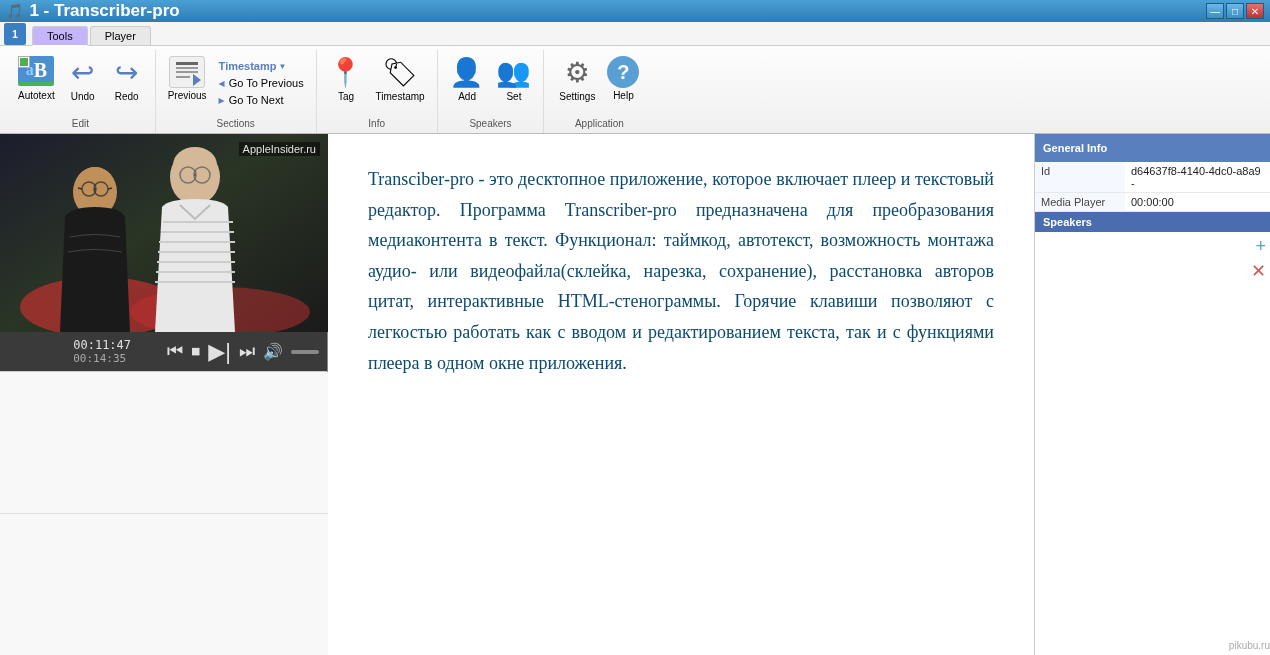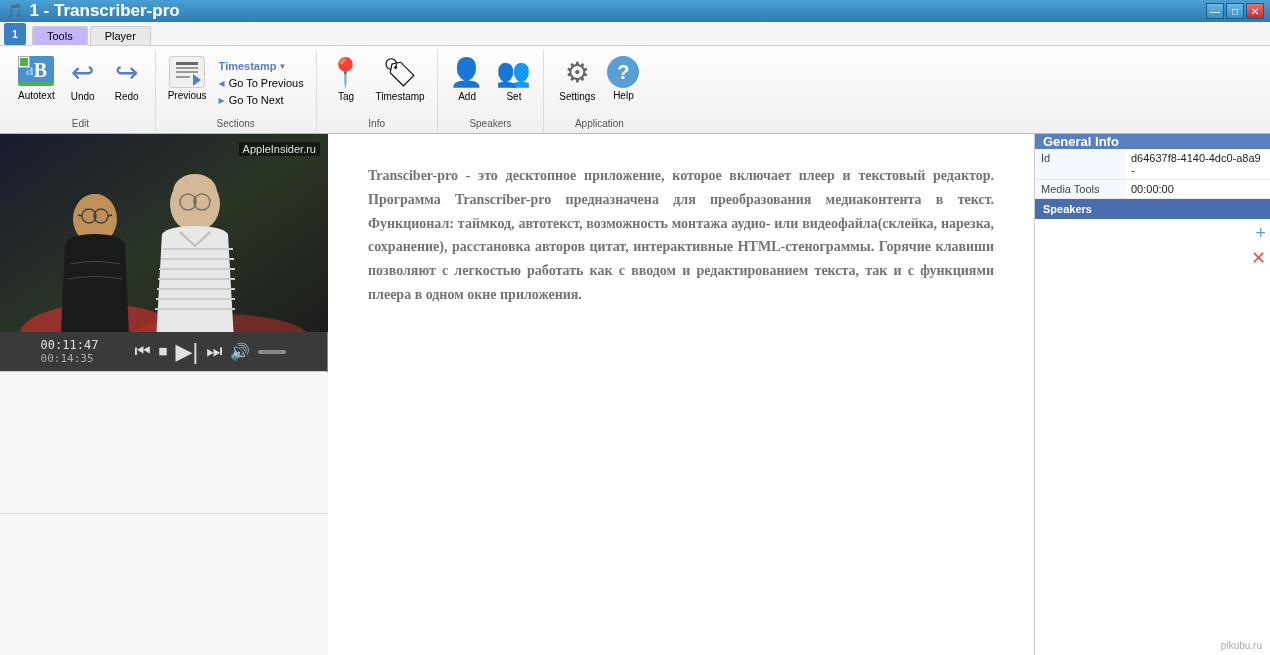--- a/index.html
+++ b/index.html
@@ -143,21 +143,21 @@
       height: 225px;
       background: #1a1a1a;
       position: relative;
       overflow: hidden;
     }
     .video-placeholder {
       width: 100%;
       height: 100%;
       background: linear-gradient(135deg, #1a1a2e 0%, #2a3a2a 50%, #1a1a1a 100%);
       display: flex;
-      align-items: flex-start;
+      align-items: flex-end;
       justify-content: center;
       position: relative;
     }
     .apple-insider-logo {
       position: absolute;
       top: 8px;
       right: 8px;
       color: #e0e0e0;
       font-size: 11px;
       background: rgba(0,0,0,0.5);
@@ -212,41 +212,40 @@
 
     
     .editor-area {
       flex: 1;
       background: white;
       border-right: 1px solid #ccc;
       overflow-y: auto;
       padding: 30px 40px;
     }
     .editor-content {
-      font-size: 14px;
+      font-size: 18px;
       line-height: 1.7;
-      color: #737373;
+      color: #0c4a6e;
       text-align: justify;
       font-family: 'Times New Roman', serif;
-      font-weight: bold;
     }
 
     
     .right-panel {
       width: 235px;
       min-width: 235px;
       background: #f5f5f5;
       display: flex;
       flex-direction: column;
     }
     .info-panel-header {
       background: #5a7fbf;
       color: white;
-      padding: 0 8px;
-      font-size: 13px;
+      padding: 8px 8px;
+      font-size: 11px;
       font-weight: bold;
     }
     .info-table {
       width: 100%;
       border-collapse: collapse;
       background: white;
     }
     .info-table tr td {
       padding: 3px 6px;
       font-size: 11px;
@@ -293,21 +292,21 @@
       top: 26px;
       color: #d45a5a;
       font-size: 18px;
       cursor: pointer;
     }
 
     
     .watermark {
       position: fixed;
       bottom: 4px;
-      right: 8px;
+      right: 0;
       font-size: 10px;
       color: #aaa;
     }
   </style>
 </head>
 <body>
 
 <div class="title-bar">
   <div style="display:flex;align-items:center;gap:6px;">
     <span style="font-size:14px;">🎵</span>
@@ -508,21 +507,21 @@
           <path d="M157 155 L235 155" stroke="#ccc" stroke-width="2"></path>
           <path d="M156 165 L235 165" stroke="#ccc" stroke-width="2"></path>
           <path d="M155 175 L235 175" stroke="#ccc" stroke-width="2"></path>
 
           <path d="M180 98 L195 112 L210 98" fill="none" stroke="#bbb" stroke-width="2"></path>
         </svg>
       </div>
     </div>
 
     <div class="controls-bar">
-      <div style="display:flex;justify-content:center;align-items:center;gap:36px;">
+      <div style="display:flex;justify-content:flex-end;align-items:center;gap:36px;">
         <div>
           <div class="time-display">00:11:47</div>
           <div class="duration-display">00:14:35</div>
         </div>
         <div class="playback-controls">
           <span class="ctrl-btn">⏮</span>
           <span class="ctrl-btn">⏹</span>
           <span class="ctrl-btn" style="font-size:22px;">▶|</span>
           <span class="ctrl-btn">⏭</span>
           <span class="volume-icon">🔊</span>
@@ -545,21 +544,21 @@
 
   <div class="right-panel">
     <div class="info-panel-header">General Info</div>
     <table class="info-table">
       <tbody>
         <tr>
           <td>Id</td>
           <td>d64637f8-4140-4dc0-a8a9-</td>
         </tr>
         <tr>
-          <td>Media Tools</td>
+          <td>Media Player</td>
           <td>00:00:00</td>
         </tr>
       </tbody>
     </table>
     <div class="speakers-header">
       <span>Speakers</span>
     </div>
     <div class="speakers-content">
       <div class="add-speaker-btn">+</div>
       <div class="del-speaker-btn" style="color:#d45a5a;font-size:18px;cursor:pointer;position:absolute;right:4px;top:28px;">✕</div>

